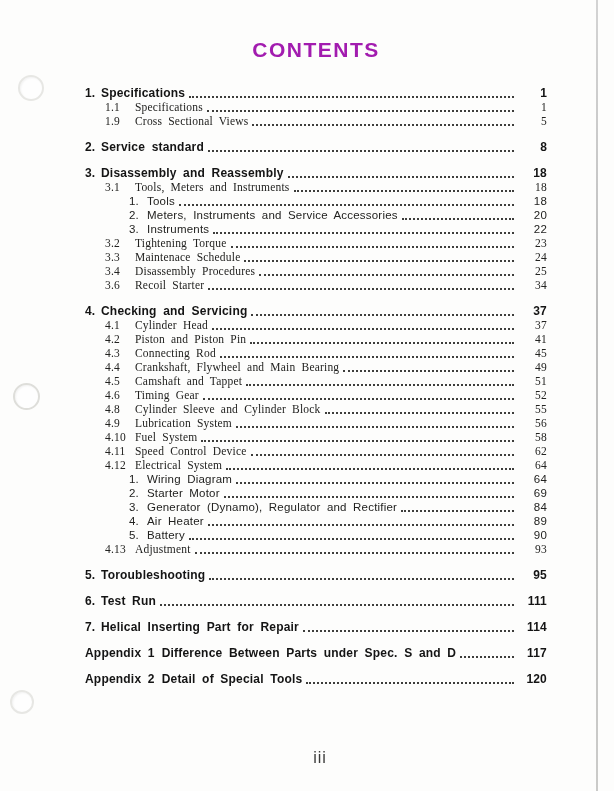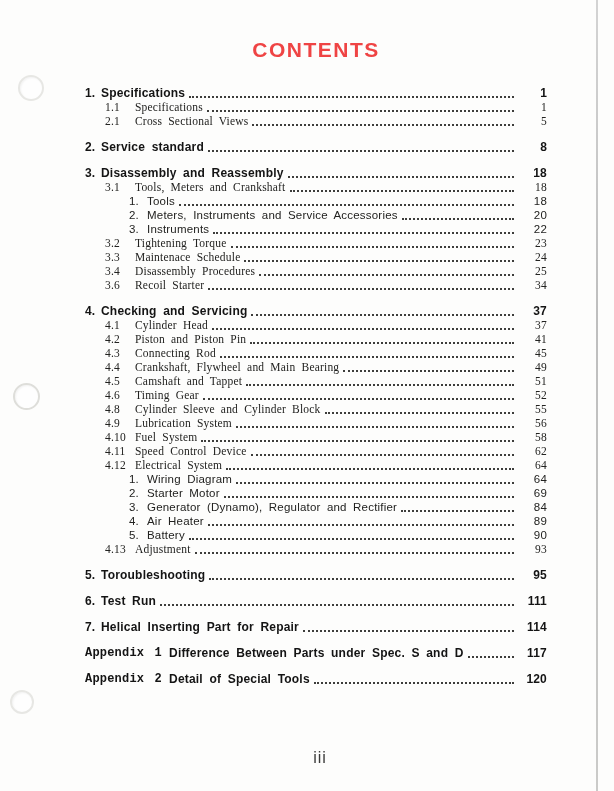--- a/index.html
+++ b/index.html
@@ -38,21 +38,21 @@
 
   .doc-title {
     position: absolute;
     top: 38px;
     left: 85px;
     width: 462px;
     text-align: center;
     font-size: 21px;
     font-weight: 700;
     letter-spacing: 1.5px;
-    color: #ef4444;
+    color: #a21caf;
   }
   .toc {
     position: absolute;
     top: 86px;
     left: 85px;
     width: 462px;
   }
   .row {
     display: flex;
     align-items: flex-end;
@@ -80,21 +80,21 @@
     font-size: 12px;
     margin-top: 12px;
     color: #141414;
   }
   .toc .row:first-child { margin-top: 0; }
   .lvl1 .num { width: 16px; }
   .lvl2 { padding-left: 20px; font-family: Liberation Serif, serif; }
   .lvl2 .num { width: 30px; }
   .lvl3 { padding-left: 44px; }
   .lvl3 .num { width: 18px; }
-  .appendix .num { width: auto; margin-right: 7px; font-family: Liberation Mono, monospace; }
+  .appendix .num { width: auto; margin-right: 7px; }
 
   .footer-pageno {
     position: absolute;
     top: 749px;
     left: 0;
     width: 614px;
     text-align: center;
     font-size: 16px;
     color: #3a3a3a;
     letter-spacing: 1px;
@@ -121,40 +121,40 @@
       <span class="dots"></span>
       <span class="pageno">1</span>
     </div>
       <div class="row lvl2">
       <span class="num">1.1</span>
       <span class="label">Specifications</span>
       <span class="dots"></span>
       <span class="pageno">1</span>
     </div>
       <div class="row lvl2">
-      <span class="num">2.1</span>
+      <span class="num">1.9</span>
       <span class="label">Cross Sectional Views</span>
       <span class="dots"></span>
       <span class="pageno">5</span>
     </div>
       <div class="row lvl1">
       <span class="num">2.</span>
       <span class="label">Service standard</span>
       <span class="dots"></span>
       <span class="pageno">8</span>
     </div>
       <div class="row lvl1">
       <span class="num">3.</span>
       <span class="label">Disassembly and Reassembly</span>
       <span class="dots"></span>
       <span class="pageno">18</span>
     </div>
       <div class="row lvl2">
       <span class="num">3.1</span>
-      <span class="label">Tools, Meters and Crankshaft</span>
+      <span class="label">Tools, Meters and Instruments</span>
       <span class="dots"></span>
       <span class="pageno">18</span>
     </div>
       <div class="row lvl3">
       <span class="num">1.</span>
       <span class="label">Tools</span>
       <span class="dots"></span>
       <span class="pageno">18</span>
     </div>
       <div class="row lvl3">

